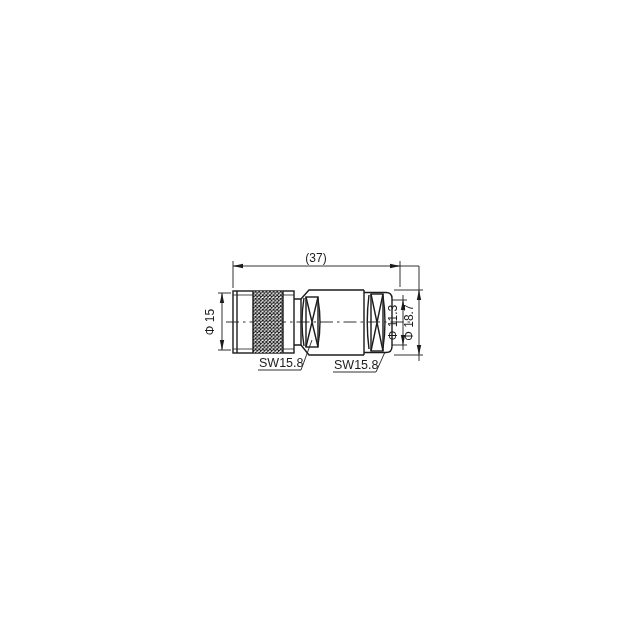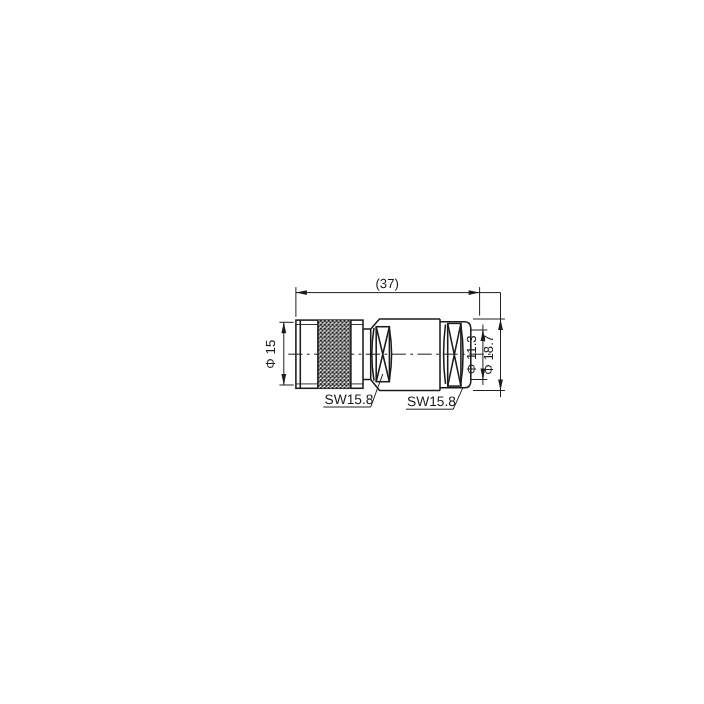--- a/index.html
+++ b/index.html
@@ -9,21 +9,20 @@
     height: 640px;
     background: #ffffff;
     font-family: "Liberation Sans", "DejaVu Sans", sans-serif;
     overflow: hidden;
   }
   #canvas {
     position: relative;
     width: 584px;
     height: 640px;
     background: #ffffff;
-    margin-left: 36px;
   }
   svg { display: block; }
   .outline { fill: none; stroke: #1c1c1c; stroke-width: 1.4; stroke-linecap: butt; stroke-linejoin: miter; }
   .thin    { fill: none; stroke: #1c1c1c; stroke-width: 0.8; }
   .dim     { fill: none; stroke: #1c1c1c; stroke-width: 0.9; }
   .arrow   { fill: #1c1c1c; stroke: none; }
   .cl      { fill: none; stroke: #1c1c1c; stroke-width: 0.9; stroke-dasharray: 13 4 2.5 4; }
   .dimtext { fill: #1c1c1c; font-size: 12px; }
   .swtext  { fill: #1c1c1c; font-size: 12.5px; }
 </style>

